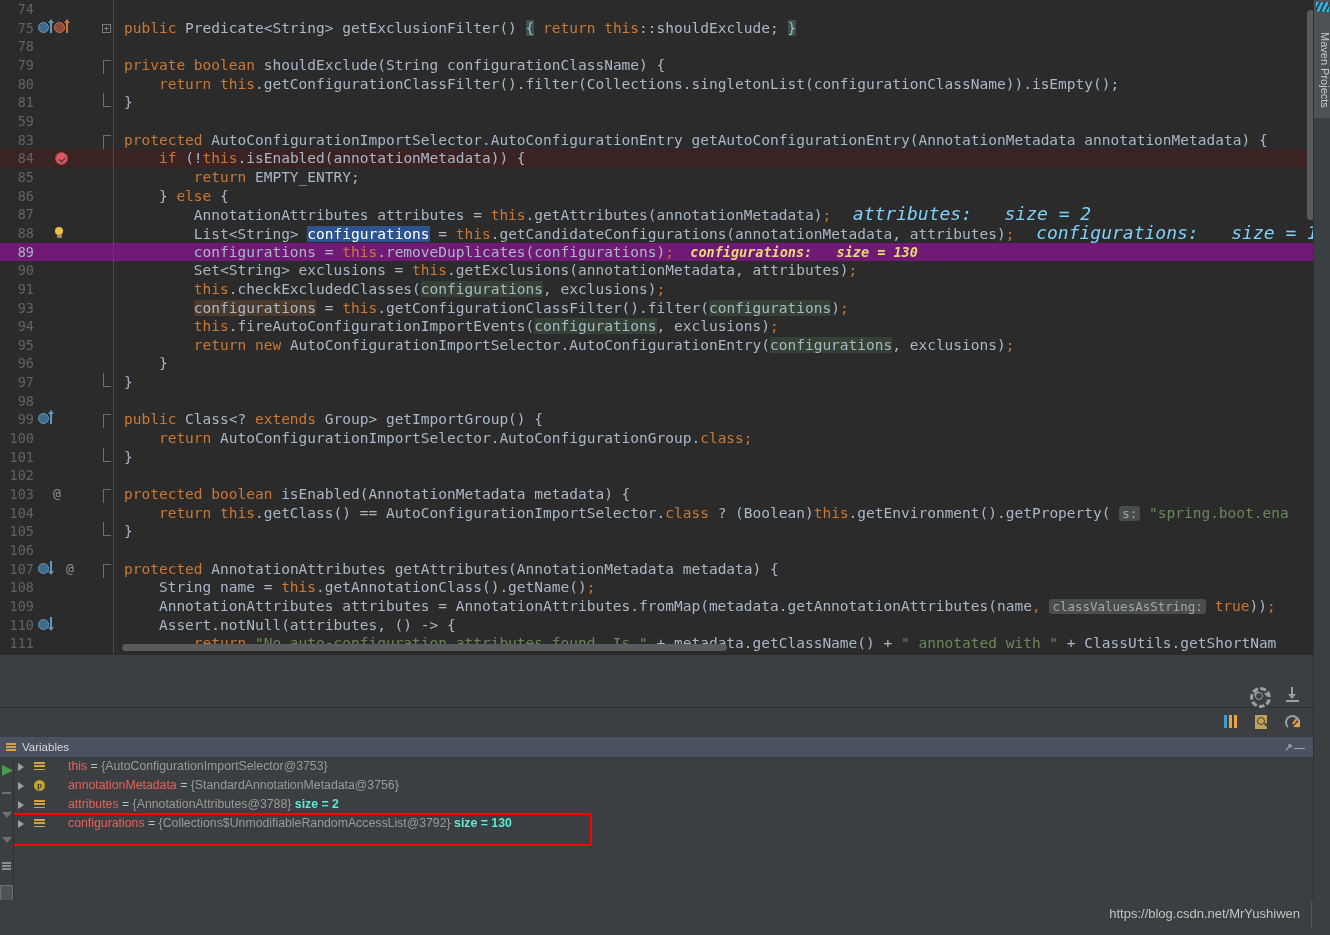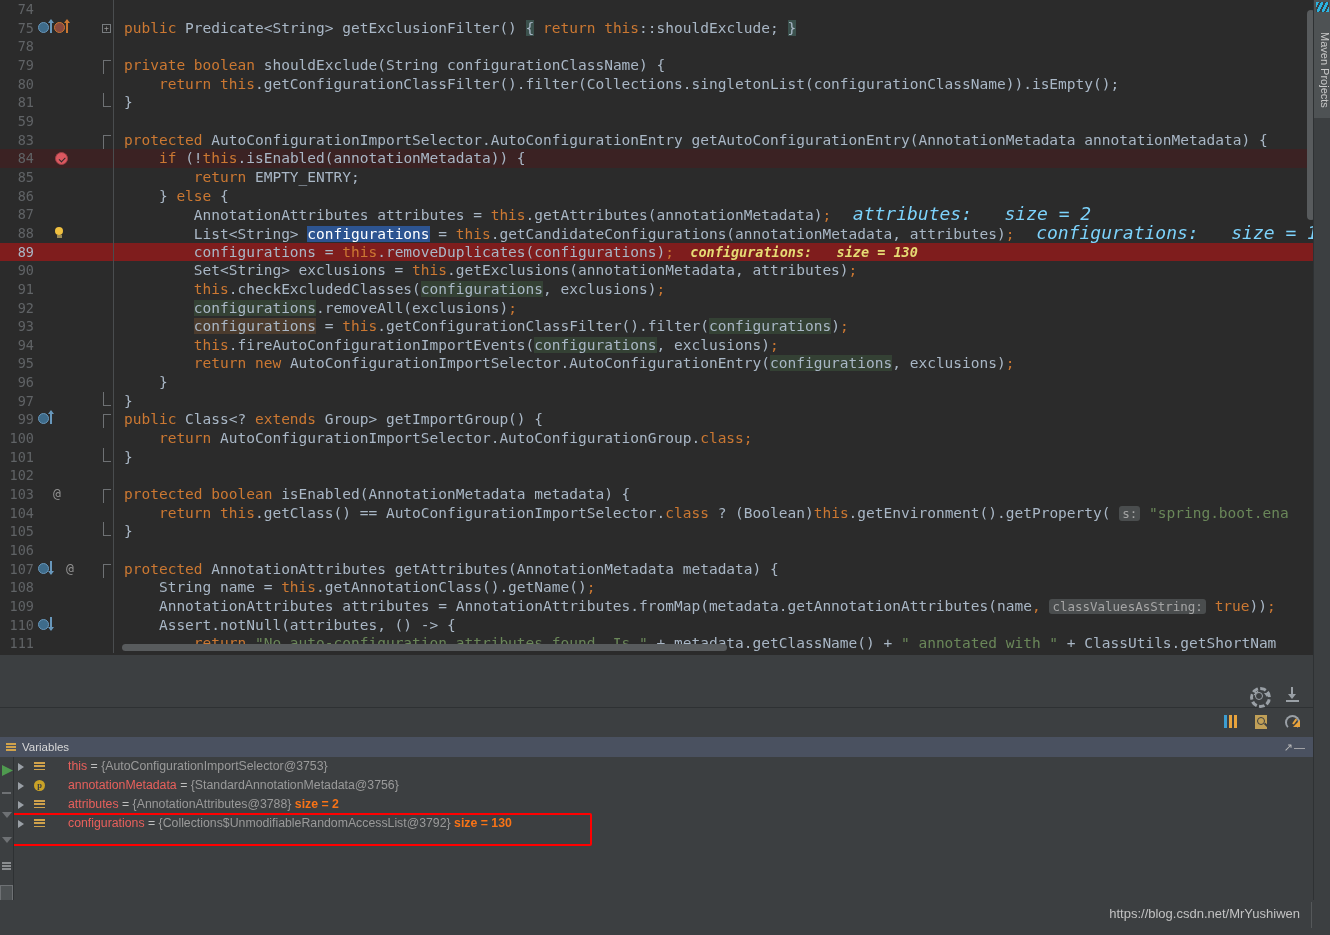--- a/index.html
+++ b/index.html
@@ -30,21 +30,21 @@
   }
   .row {
     position: relative;
     height: 18.67px;
     line-height: 18.67px;
     white-space: pre;
     font-size: 14.5px;
     font-family: "DejaVu Sans Mono", monospace;
     color: #a9b7c6;
   }
-  .row.hl-exec { background: #7f1d1d; }
+  .row.hl-exec { background: #701a75; }
   .row.hl-bp   { background: #3b2223; }
 
   
   .lnum {
     position: absolute;
     left: 0; top: 0;
     width: 34px;
     text-align: right;
     color: #606366;
     font-size: 13.5px;
@@ -381,21 +381,21 @@
   .vic.param {
     border-radius: 50%;
     background: #c9a227;
     color: #3c3f41;
     font-size: 8.5px; line-height: 11px; text-align: center;
     font-family: "Liberation Serif", serif; font-weight: bold;
   }
   .vname { position: absolute; left: 52px; color: #e8605c; }
   .veq   { color: #c0c0c0; }
   .vval  { color: #9a9a9a; }
-  .vsize { color: #f97316; font-weight: bold; }
+  .vsize { color: #5eead4; font-weight: bold; }
   .vtext { margin-left: 52px; }
 
   .redbox {
     position: absolute;
     left: 12px; top: 813px;
     width: 580px; height: 33px;
     border: 2.5px solid #ff0000;
     border-radius: 2px;
     pointer-events: none;
   }
@@ -492,26 +492,26 @@
         <div class="row"><span class="lnum">59</span><span class="gutter-icons"></span><span class="fold"></span><span class="gut-line"></span><span class="code"></span></div>
         <div class="row"><span class="lnum">83</span><span class="gutter-icons"></span><span class="fold"><span class="g-brace open"></span></span><span class="gut-line"></span><span class="code"><span class="kw">protected </span><span class="txt">AutoConfigurationImportSelector.AutoConfigurationEntry getAutoConfigurationEntry(AnnotationMetadata annotationMetadata) {</span></span></div>
         <div class="row hl-bp"><span class="lnum">84</span><span class="gutter-icons"><span class="g-bp"></span></span><span class="fold"></span><span class="gut-line"></span><span class="code"><span class="txt">    </span><span class="kw">if </span><span class="txt">(!</span><span class="kw">this</span><span class="txt">.isEnabled(annotationMetadata)) {</span></span></div>
         <div class="row"><span class="lnum">85</span><span class="gutter-icons"></span><span class="fold"></span><span class="gut-line"></span><span class="code"><span class="txt">        </span><span class="kw">return </span><span class="txt">EMPTY_ENTRY;</span></span></div>
         <div class="row"><span class="lnum">86</span><span class="gutter-icons"></span><span class="fold"></span><span class="gut-line"></span><span class="code"><span class="txt">    } </span><span class="kw">else </span><span class="txt">{</span></span></div>
         <div class="row"><span class="lnum">87</span><span class="gutter-icons"></span><span class="fold"></span><span class="gut-line"></span><span class="code"><span class="txt">        AnnotationAttributes attributes = </span><span class="kw">this</span><span class="txt">.getAttributes(annotationMetadata)</span><span class="kw">;</span><span class="hint">  attributes:   size = 2</span></span></div>
         <div class="row"><span class="lnum">88</span><span class="gutter-icons"><span class="g-bulb"><span class="blb"></span><span class="base"></span></span></span><span class="fold"></span><span class="gut-line"></span><span class="code"><span class="txt">        List&lt;String&gt; </span><span class="ident-sel">configurations</span><span class="txt"> = </span><span class="kw">this</span><span class="txt">.getCandidateConfigurations(annotationMetadata, attributes)</span><span class="kw">;</span><span class="hint">  configurations:   size = 130</span></span></div>
         <div class="row hl-exec"><span class="lnum">89</span><span class="gutter-icons"></span><span class="fold"></span><span class="gut-line"></span><span class="code"><span class="txt">        configurations = </span><span class="kw">this</span><span class="txt">.removeDuplicates(configurations)</span><span class="kw">;</span><span class="hint-act">  configurations:   size = 130</span></span></div>
         <div class="row"><span class="lnum">90</span><span class="gutter-icons"></span><span class="fold"></span><span class="gut-line"></span><span class="code"><span class="txt">        Set&lt;String&gt; exclusions = </span><span class="kw">this</span><span class="txt">.getExclusions(annotationMetadata, attributes)</span><span class="kw">;</span></span></div>
         <div class="row"><span class="lnum">91</span><span class="gutter-icons"></span><span class="fold"></span><span class="gut-line"></span><span class="code"><span class="txt">        </span><span class="kw">this</span><span class="txt">.checkExcludedClasses(</span><span class="ident-use">configurations</span><span class="txt">, exclusions)</span><span class="kw">;</span></span></div>
-        <div class="row"><span class="lnum">92</span><span class="gutter-icons"></span><span class="fold"></span><span class="gut-line"></span><span class="code"><span class="txt">        </span><span class="ident-use">configurations</span><span class="txt">.removeAll(exclusions)</span><span class="kw">;</span></span></div>
         <div class="row"><span class="lnum">93</span><span class="gutter-icons"></span><span class="fold"></span><span class="gut-line"></span><span class="code"><span class="txt">        </span><span class="ident-wr">configurations</span><span class="txt"> = </span><span class="kw">this</span><span class="txt">.getConfigurationClassFilter().filter(</span><span class="ident-use">configurations</span><span class="txt">)</span><span class="kw">;</span></span></div>
         <div class="row"><span class="lnum">94</span><span class="gutter-icons"></span><span class="fold"></span><span class="gut-line"></span><span class="code"><span class="txt">        </span><span class="kw">this</span><span class="txt">.fireAutoConfigurationImportEvents(</span><span class="ident-use">configurations</span><span class="txt">, exclusions)</span><span class="kw">;</span></span></div>
         <div class="row"><span class="lnum">95</span><span class="gutter-icons"></span><span class="fold"></span><span class="gut-line"></span><span class="code"><span class="txt">        </span><span class="kw">return new </span><span class="txt">AutoConfigurationImportSelector.AutoConfigurationEntry(</span><span class="ident-use">configurations</span><span class="txt">, exclusions)</span><span class="kw">;</span></span></div>
         <div class="row"><span class="lnum">96</span><span class="gutter-icons"></span><span class="fold"></span><span class="gut-line"></span><span class="code"><span class="txt">    }</span></span></div>
         <div class="row"><span class="lnum">97</span><span class="gutter-icons"></span><span class="fold"><span class="g-brace close"></span></span><span class="gut-line"></span><span class="code"><span class="txt">}</span></span></div>
+        <div class="row"><span class="lnum">98</span><span class="gutter-icons"></span><span class="fold"></span><span class="gut-line"></span><span class="code"></span></div>
         <div class="row"><span class="lnum">99</span><span class="gutter-icons"><span class="g-ovr"></span><span class="g-arrow a1"></span></span><span class="fold"><span class="g-brace open"></span></span><span class="gut-line"></span><span class="code"><span class="kw">public </span><span class="txt">Class&lt;? </span><span class="kw">extends </span><span class="txt">Group&gt; getImportGroup() {</span></span></div>
         <div class="row"><span class="lnum">100</span><span class="gutter-icons"></span><span class="fold"></span><span class="gut-line"></span><span class="code"><span class="txt">    </span><span class="kw">return </span><span class="txt">AutoConfigurationImportSelector.AutoConfigurationGroup.</span><span class="kw">class</span><span class="kw">;</span></span></div>
         <div class="row"><span class="lnum">101</span><span class="gutter-icons"></span><span class="fold"><span class="g-brace close"></span></span><span class="gut-line"></span><span class="code"><span class="txt">}</span></span></div>
         <div class="row"><span class="lnum">102</span><span class="gutter-icons"></span><span class="fold"></span><span class="gut-line"></span><span class="code"></span></div>
         <div class="row"><span class="lnum">103</span><span class="gutter-icons"><span class="g-at">@</span></span><span class="fold"><span class="g-brace open"></span></span><span class="gut-line"></span><span class="code"><span class="kw">protected boolean </span><span class="txt">isEnabled(AnnotationMetadata metadata) {</span></span></div>
         <div class="row"><span class="lnum">104</span><span class="gutter-icons"></span><span class="fold"></span><span class="gut-line"></span><span class="code"><span class="txt">    </span><span class="kw">return </span><span class="kw">this</span><span class="txt">.getClass() == AutoConfigurationImportSelector.</span><span class="kw">class</span><span class="txt"> ? (Boolean)</span><span class="kw">this</span><span class="txt">.getEnvironment().getProperty( </span><span class="pname">s:</span><span class="str"> "spring.boot.ena</span></span></div>
         <div class="row"><span class="lnum">105</span><span class="gutter-icons"></span><span class="fold"><span class="g-brace close"></span></span><span class="gut-line"></span><span class="code"><span class="txt">}</span></span></div>
         <div class="row"><span class="lnum">106</span><span class="gutter-icons"></span><span class="fold"></span><span class="gut-line"></span><span class="code"></span></div>
         <div class="row"><span class="lnum">107</span><span class="gutter-icons"><span class="g-ovr"></span><span class="g-arrow a1 down"></span><span class="g-at" style="left:30px;">@</span></span><span class="fold"><span class="g-brace open"></span></span><span class="gut-line"></span><span class="code"><span class="kw">protected </span><span class="txt">AnnotationAttributes getAttributes(AnnotationMetadata metadata) {</span></span></div>
         <div class="row"><span class="lnum">108</span><span class="gutter-icons"></span><span class="fold"></span><span class="gut-line"></span><span class="code"><span class="txt">    String name = </span><span class="kw">this</span><span class="txt">.getAnnotationClass().getName()</span><span class="kw">;</span></span></div>

